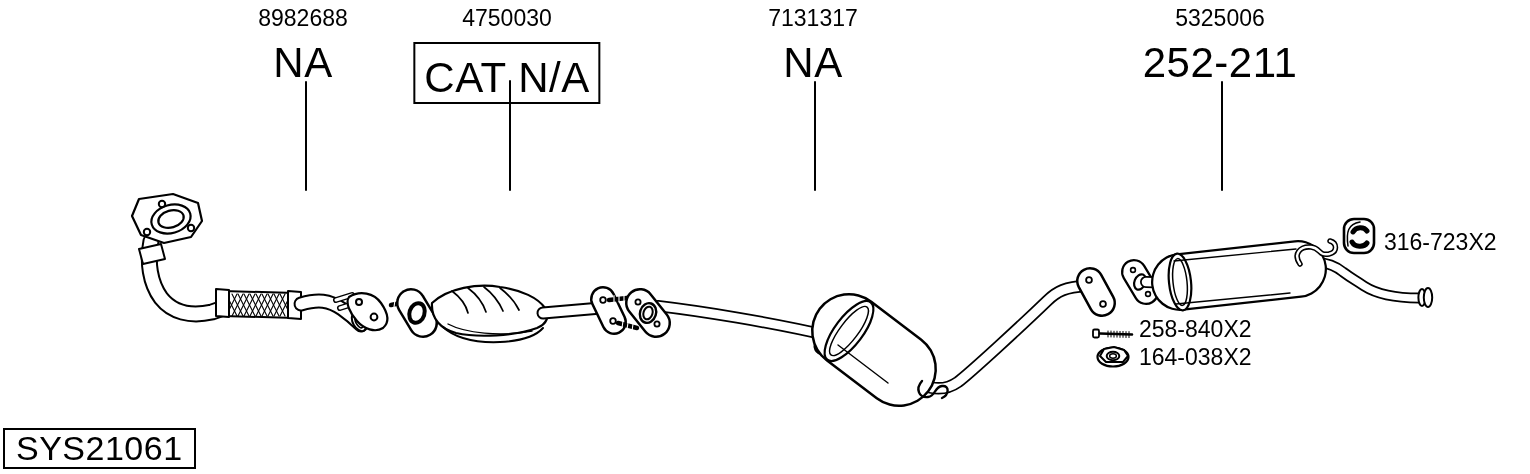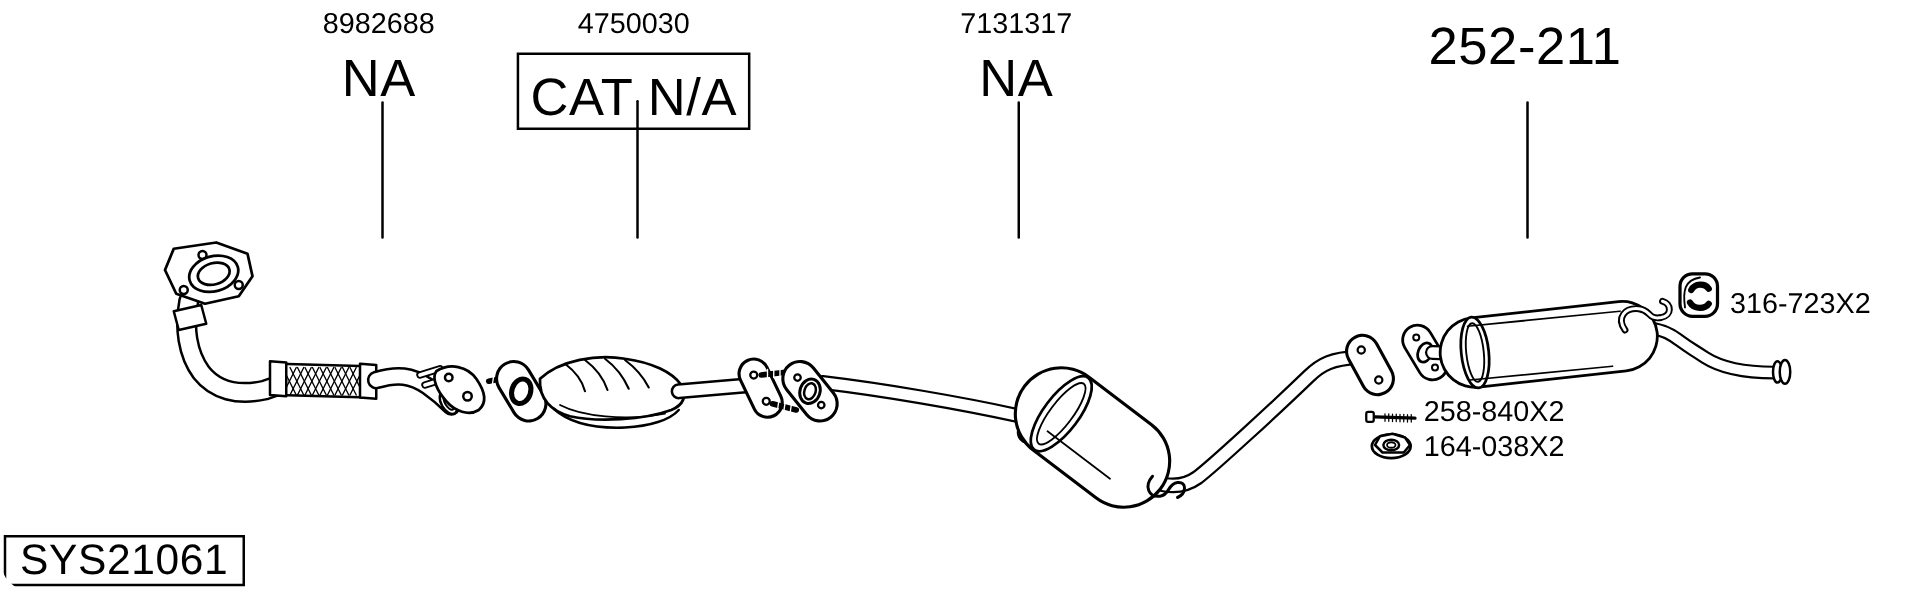--- a/index.html
+++ b/index.html
@@ -1,21 +1,20 @@
 <!DOCTYPE html>
 <html><head>
 <meta charset="utf-8">
 <style>
   html,body{margin:0;padding:0;background:#fff;}
   .canvas{
     position:relative; width:1530px; height:474px;
     background:#fff; color:#000;
     font-family:"Liberation Sans", sans-serif;
     overflow:hidden;
-    border-radius:27px;
   }
   .drawing{position:absolute; left:0; top:0;}
   .callout{
     position:absolute; top:5px; transform:translateX(-50%);
     text-align:center; white-space:nowrap;
   }
   .callout .pn{font-size:23px; line-height:26px;}
   .callout .big{font-size:42px; line-height:42px; margin-top:11px; letter-spacing:0.5px;}
   .callout .big.boxed{
     display:inline-block; border:2px solid #000; padding:13px 9px 3px 9px;
@@ -206,20 +205,21 @@
     <div class="pn">4750030</div>
     <div class="big boxed">CAT N/A</div>
   </div>
 
   <div class="callout" style="left:813px">
     <div class="pn">7131317</div>
     <div class="big">NA</div>
   </div>
 
   <div class="callout" style="left:1220px">
+    <div class="pn">5325006</div>
     <div class="big">252-211</div>
   </div>
 
   <div class="hw-label" style="left:1384px; top:230px">316-723X2</div>
   <div class="hw-label" style="left:1139px; top:317px">258-840X2</div>
   <div class="hw-label" style="left:1139px; top:345px">164-038X2</div>
 
   <div class="sys-box">
     <span>SYS21061</span>
   </div>

